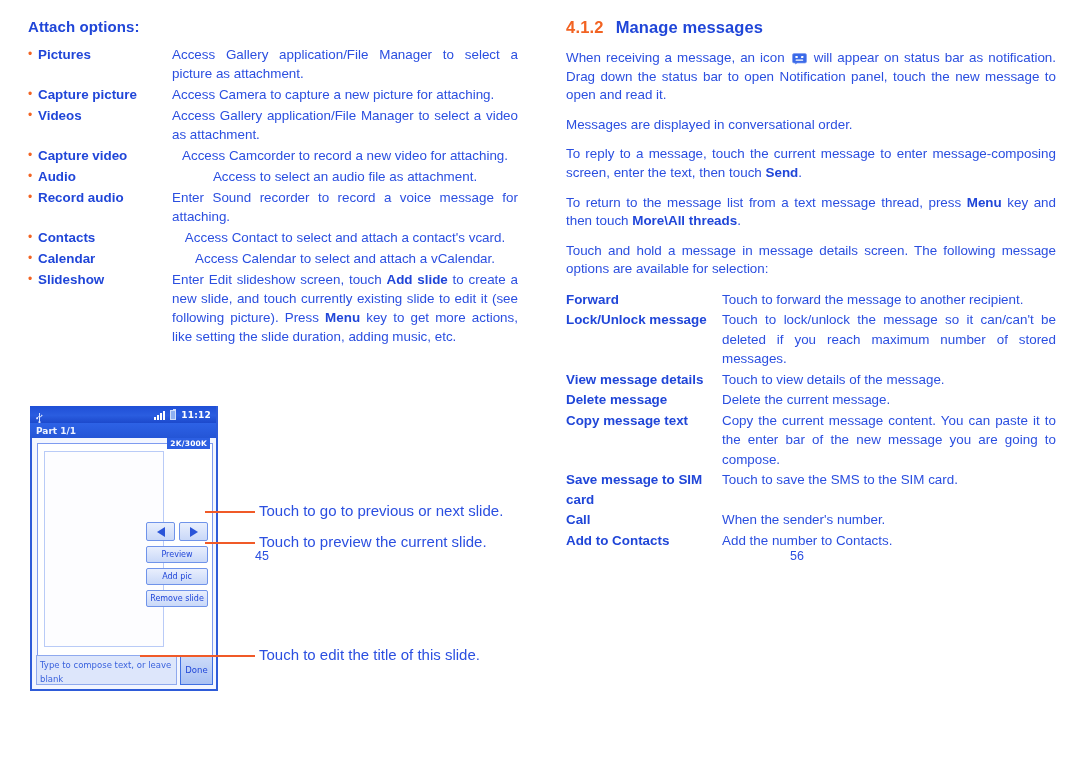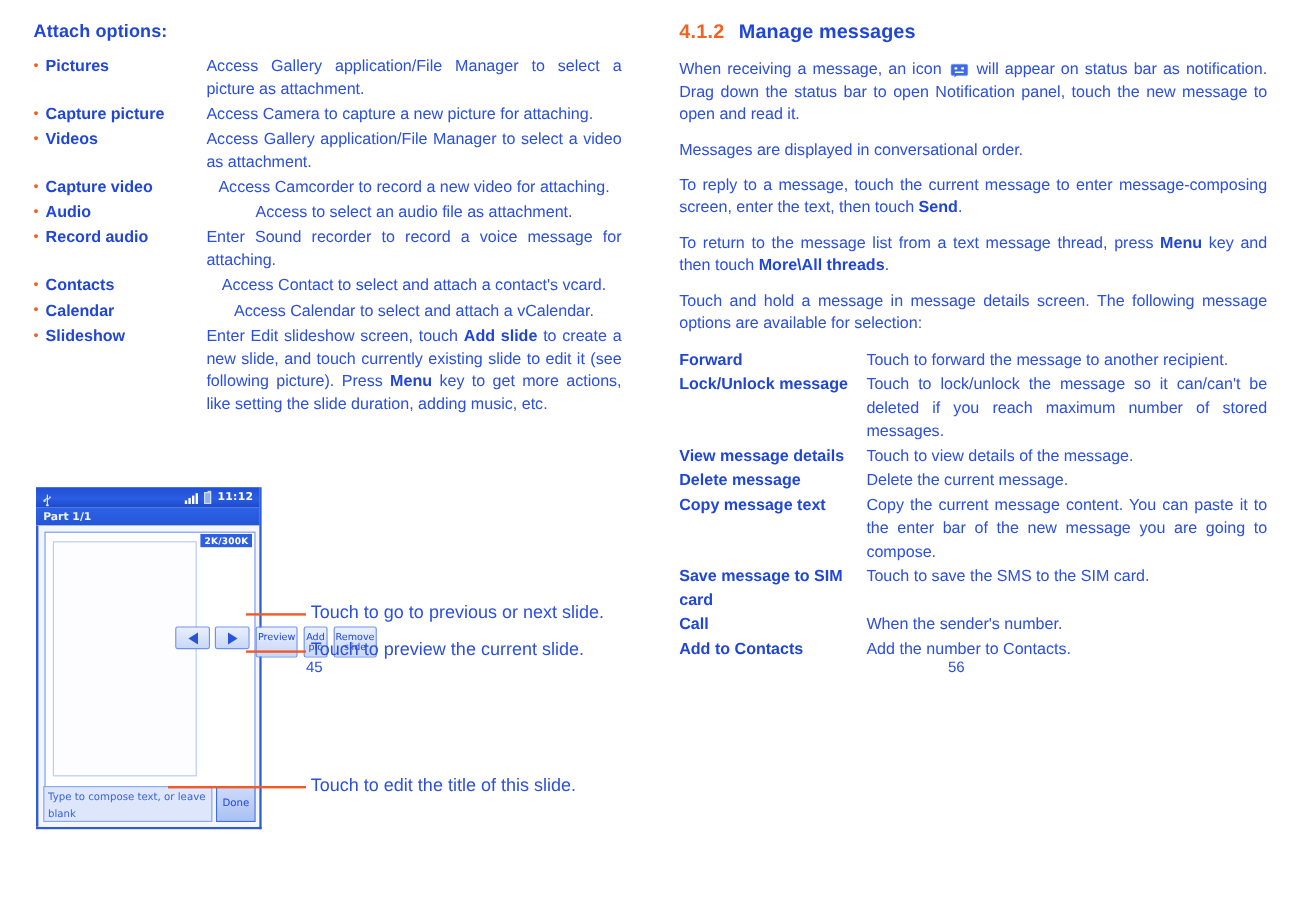--- a/index.html
+++ b/index.html
@@ -207,35 +207,35 @@
   .ph-slide {
     position: absolute;
     left: 6px; top: 7px;
     width: 120px; height: 196px;
     border: 1px solid #b9cbf7;
     background: #fdfdff;
     box-sizing: border-box;
   }
   .ph-size-badge {
     position: absolute;
-    right: 6px; top: 7px;
+    right: 6px; top: 0px;
     background: #2c5fe2;
     color: #ffffff;
     font-size: 7.5px;
     font-weight: bold;
     font-family: "DejaVu Sans", sans-serif;
     padding: 1px 3px;
     letter-spacing: 0.2px;
   }
   .ph-btncol {
     position: absolute;
     right: 8px; top: 84px;
     width: 62px;
     display: flex;
-    flex-direction: row;
+    flex-direction: column;
     gap: 5px;
   }
   .arrow-pair { display: flex; gap: 4px; }
   .ph-btn {
     background: linear-gradient(180deg,#e9effd 0%, #c9d8f8 100%);
     border: 1px solid #6f93ea;
     border-radius: 2px;
     color: #2046d8;
     font-size: 8px;
     font-family: "DejaVu Sans", sans-serif;

